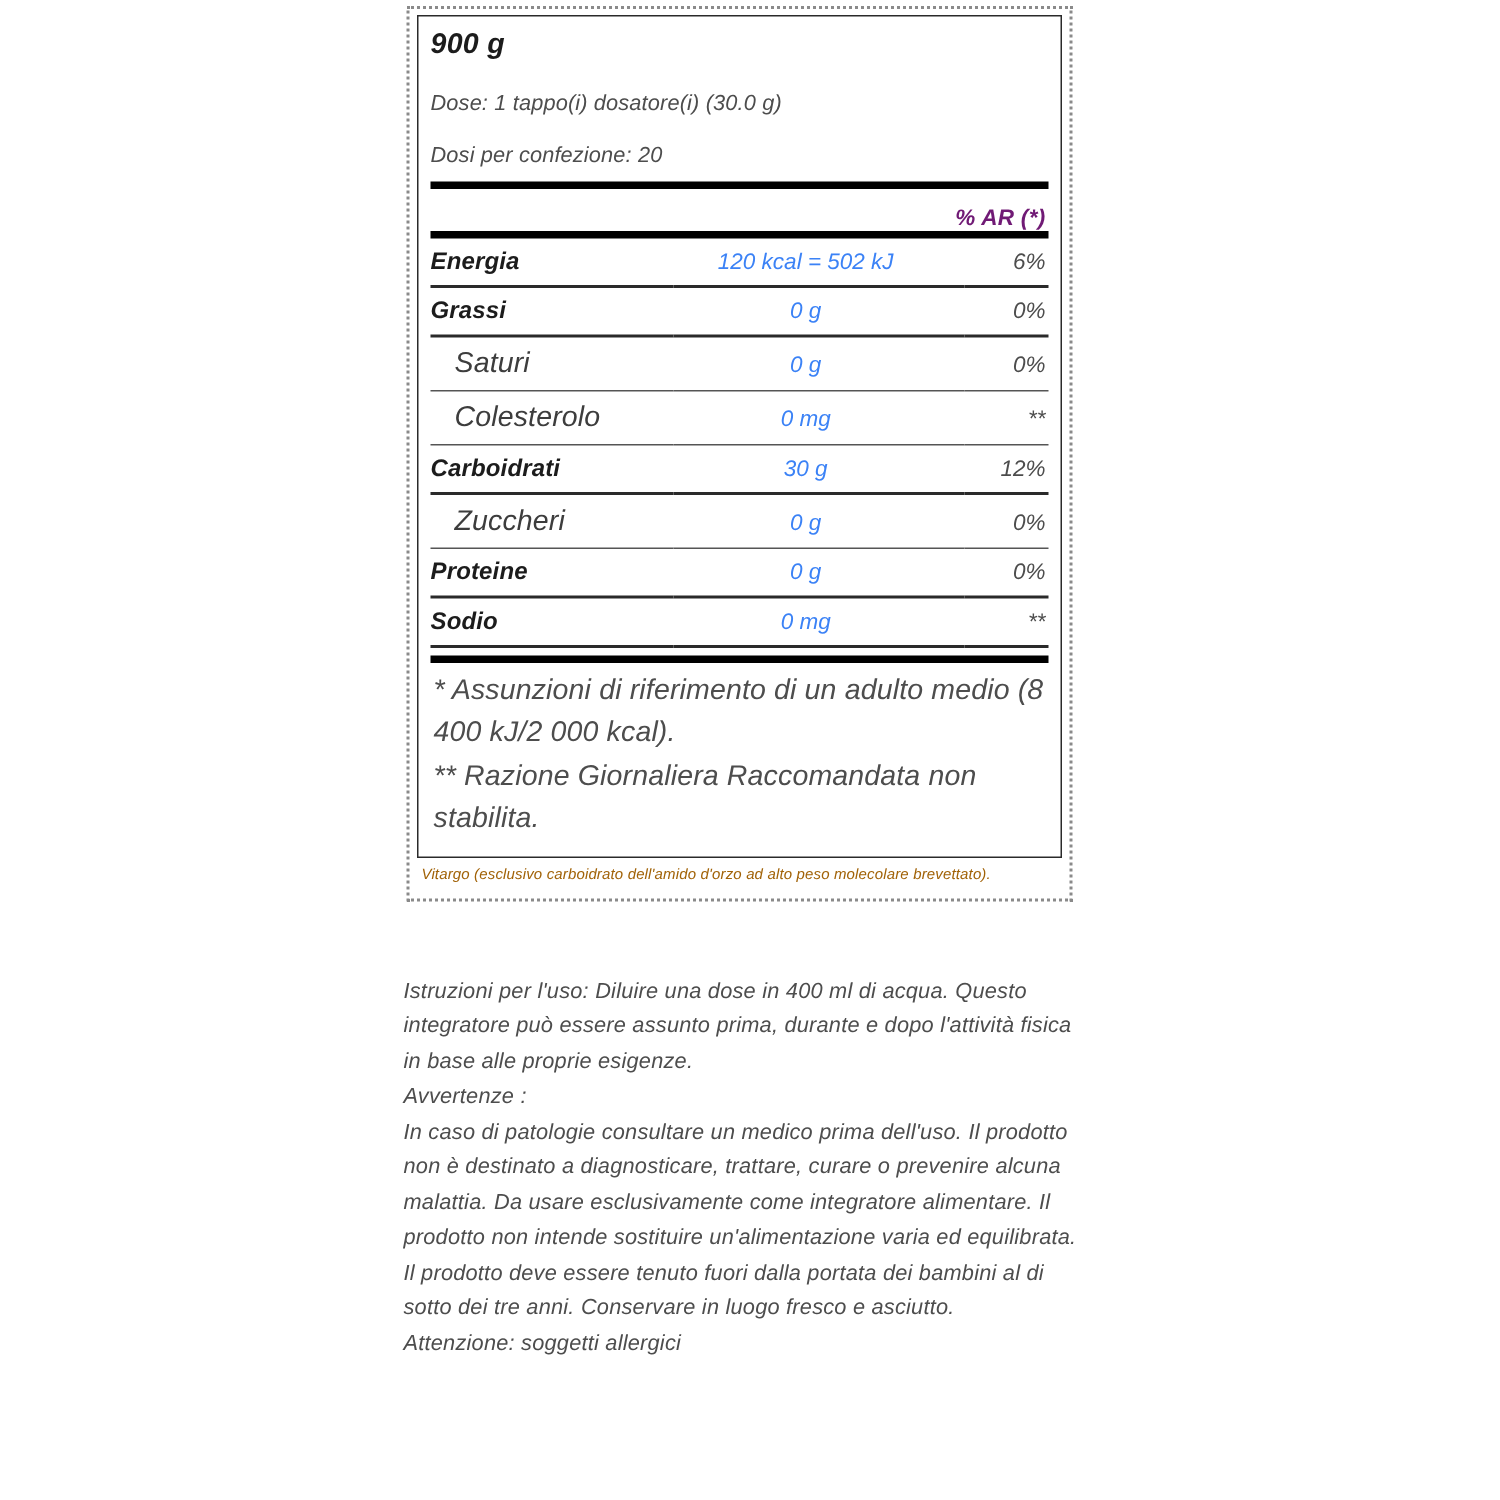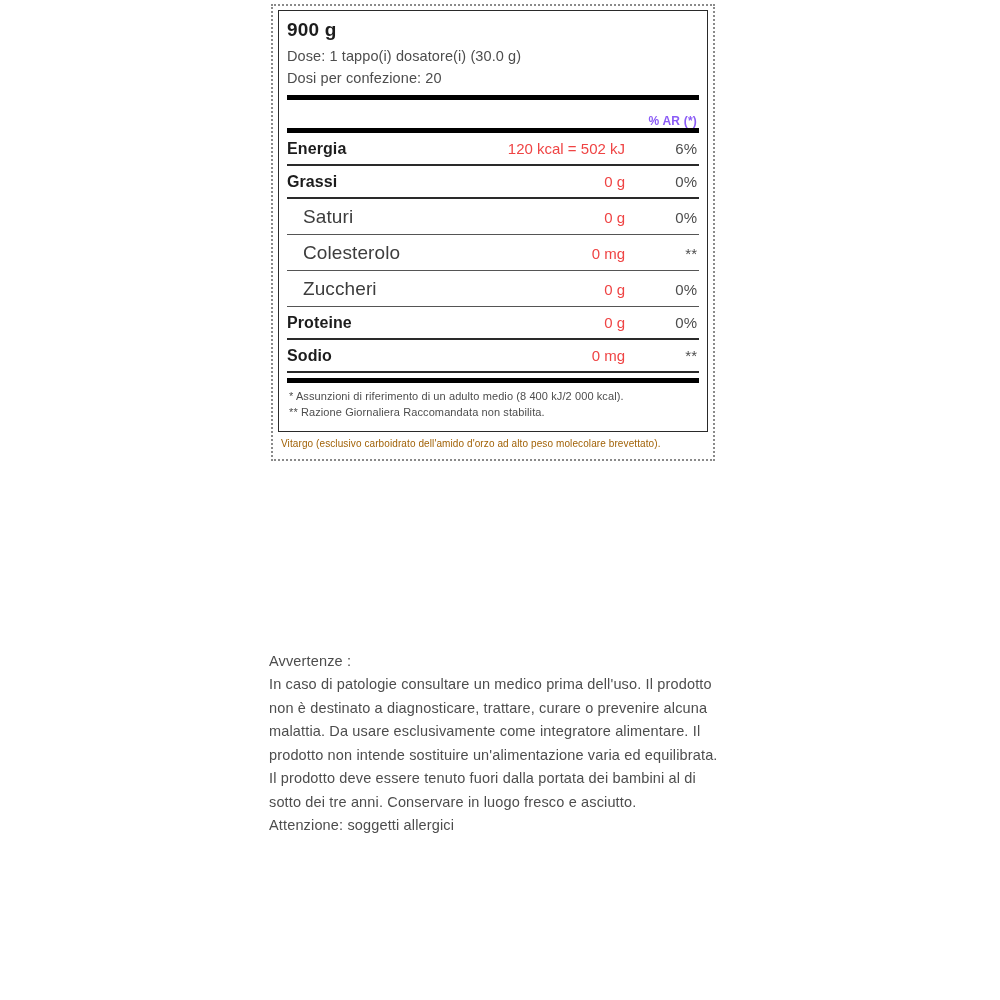--- a/index.html
+++ b/index.html
@@ -10,20 +10,21 @@
     background: #ffffff;
     font-family: "Liberation Sans", sans-serif;
   }
 
   #page {
     position: relative;
     width: 1000px;
     height: 912px;
     background: #ffffff;
     overflow: hidden;
+    font-style: italic;
   }
 
   
   .nutrition-panel {
     position: absolute;
     left: 271px;
     top: 4px;
     width: 444px;
     border: 2px dotted #8a8a8a;
     background: #ffffff;
@@ -45,20 +46,21 @@
     letter-spacing: 0.2px;
     padding-bottom: 2px;
   }
 
   .serving-line {
     font-size: 14.5px;
     color: #4d4d4d;
     line-height: 1.55;
     letter-spacing: 0.1px;
     white-space: nowrap;
+    margin-top: 13px;
   }
 
   .rule-thick {
     height: 5px;
     background: #000000;
     margin-top: 5px;
   }
 
   .rule-thick-bottom {
     height: 5px;
@@ -67,23 +69,23 @@
 
   
   .ar-header {
     display: flex;
     justify-content: flex-end;
     align-items: flex-end;
     height: 28px;
     padding-right: 2px;
   }
   .ar-header span {
-    font-size: 12px;
-    font-weight: bold;
-    color: #8b5cf6;
+    font-size: 15px;
+    font-weight: bold;
+    color: #701a75;
     letter-spacing: 0.2px;
   }
 
   
   .nutrient-table {
     width: 100%;
     border-collapse: collapse;
   }
 
   .nutrient-table tr.major > td {
@@ -110,39 +112,39 @@
   }
   tr.sub td.cell-name {
     font-size: 19px;
     font-weight: normal;
     color: #3d3d3d;
     padding-left: 16px;
   }
 
   td.cell-value {
     font-size: 15px;
-    color: #ef4444;
-    text-align: right;
+    color: #3b82f6;
+    text-align: center;
     padding-right: 18px;
     white-space: nowrap;
   }
 
   td.cell-ar {
     font-size: 15px;
     color: #4d4d4d;
     text-align: right;
     width: 56px;
     white-space: nowrap;
     padding-right: 2px;
   }
 
   
   .footnotes {
     padding: 5px 2px 6px 2px;
-    font-size: 11px;
+    font-size: 19px;
     color: #4d4d4d;
     line-height: 1.5;
     letter-spacing: 0.1px;
   }
 
   
   .ingredients {
     padding: 4px 3px 3px 3px;
   }
   .ingredients-title {
@@ -224,20 +226,25 @@
             <td class="cell-value">0 g</td>
             <td class="cell-ar">0%</td>
           </tr>
 
           <tr class="sub">
             <td class="cell-name">Colesterolo</td>
             <td class="cell-value">0 mg</td>
             <td class="cell-ar">**</td>
           </tr>
 
+          <tr class="major">
+            <td class="cell-name">Carboidrati</td>
+            <td class="cell-value">30 g</td>
+            <td class="cell-ar">12%</td>
+          </tr>
 
           <tr class="sub">
             <td class="cell-name">Zuccheri</td>
             <td class="cell-value">0 g</td>
             <td class="cell-ar">0%</td>
           </tr>
 
 
           <tr class="major">
             <td class="cell-name">Proteine</td>
@@ -264,20 +271,21 @@
 
     </div>
 
     <div class="ingredients">
       <div class="ingredients-body">Vitargo (esclusivo carboidrato dell'amido d'orzo ad alto peso molecolare brevettato).</div>
     </div>
 
   </div>
 
   <div class="usage-block">
+    <p class="usage-para">Istruzioni per l'uso: Diluire una dose in 400 ml di acqua. Questo integratore può essere assunto prima, durante e dopo l'attività fisica in base alle proprie esigenze.</p>
     <p class="usage-para">Avvertenze :</p>
     <p class="usage-para">In caso di patologie consultare un medico prima dell'uso. Il prodotto non è destinato a diagnosticare, trattare, curare o prevenire alcuna malattia. Da usare esclusivamente come integratore alimentare. Il prodotto non intende sostituire un'alimentazione varia ed equilibrata. Il prodotto deve essere tenuto fuori dalla portata dei bambini al di sotto dei tre anni. Conservare in luogo fresco e asciutto.</p>
     <p class="usage-para">Attenzione: soggetti allergici</p>
   </div>
 
   <div class="bottom-bar"></div>
 
 </div>
 
 </body></html>

